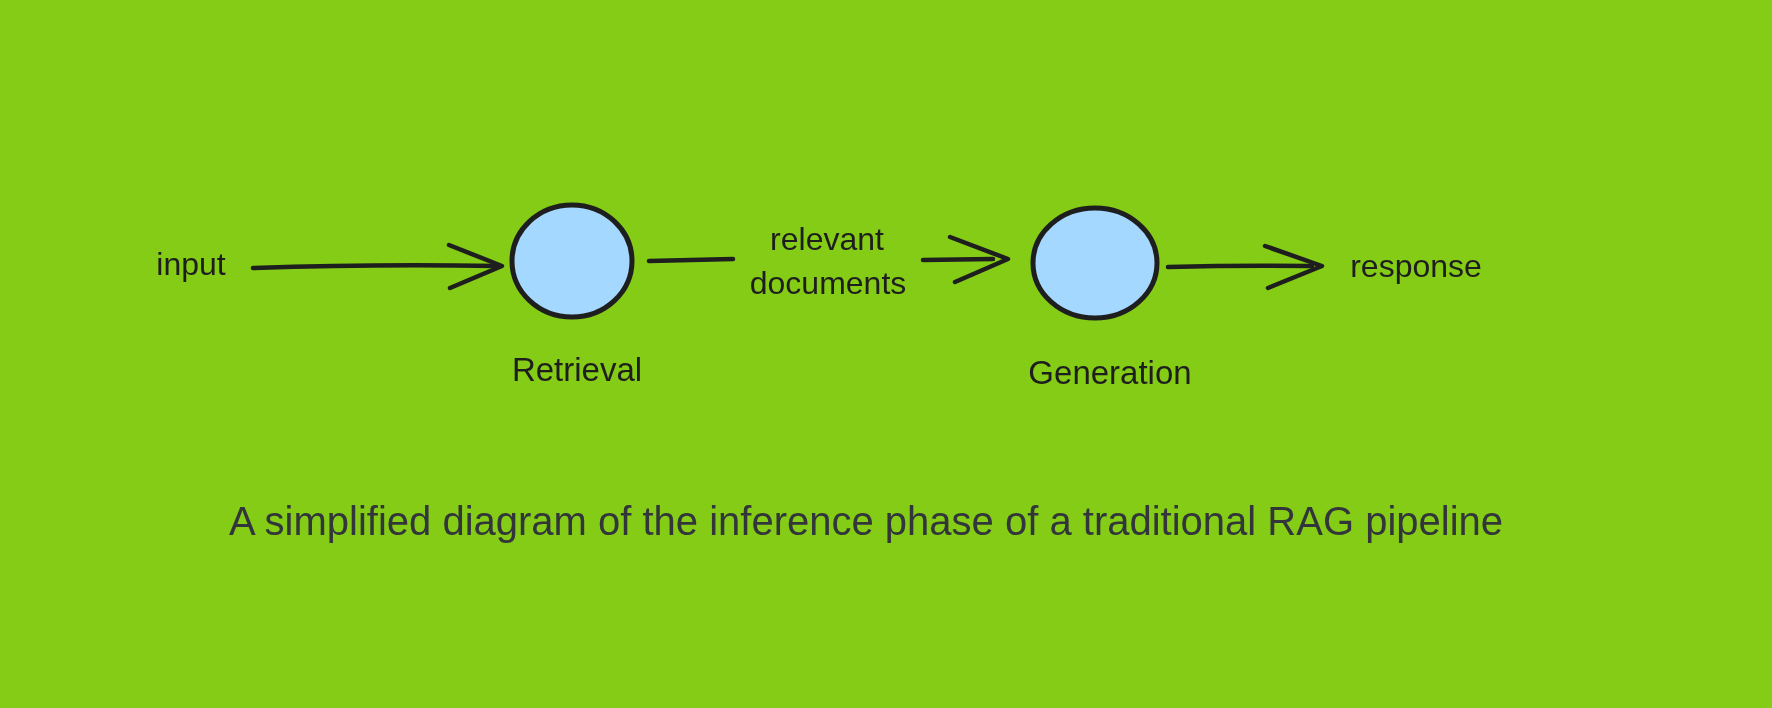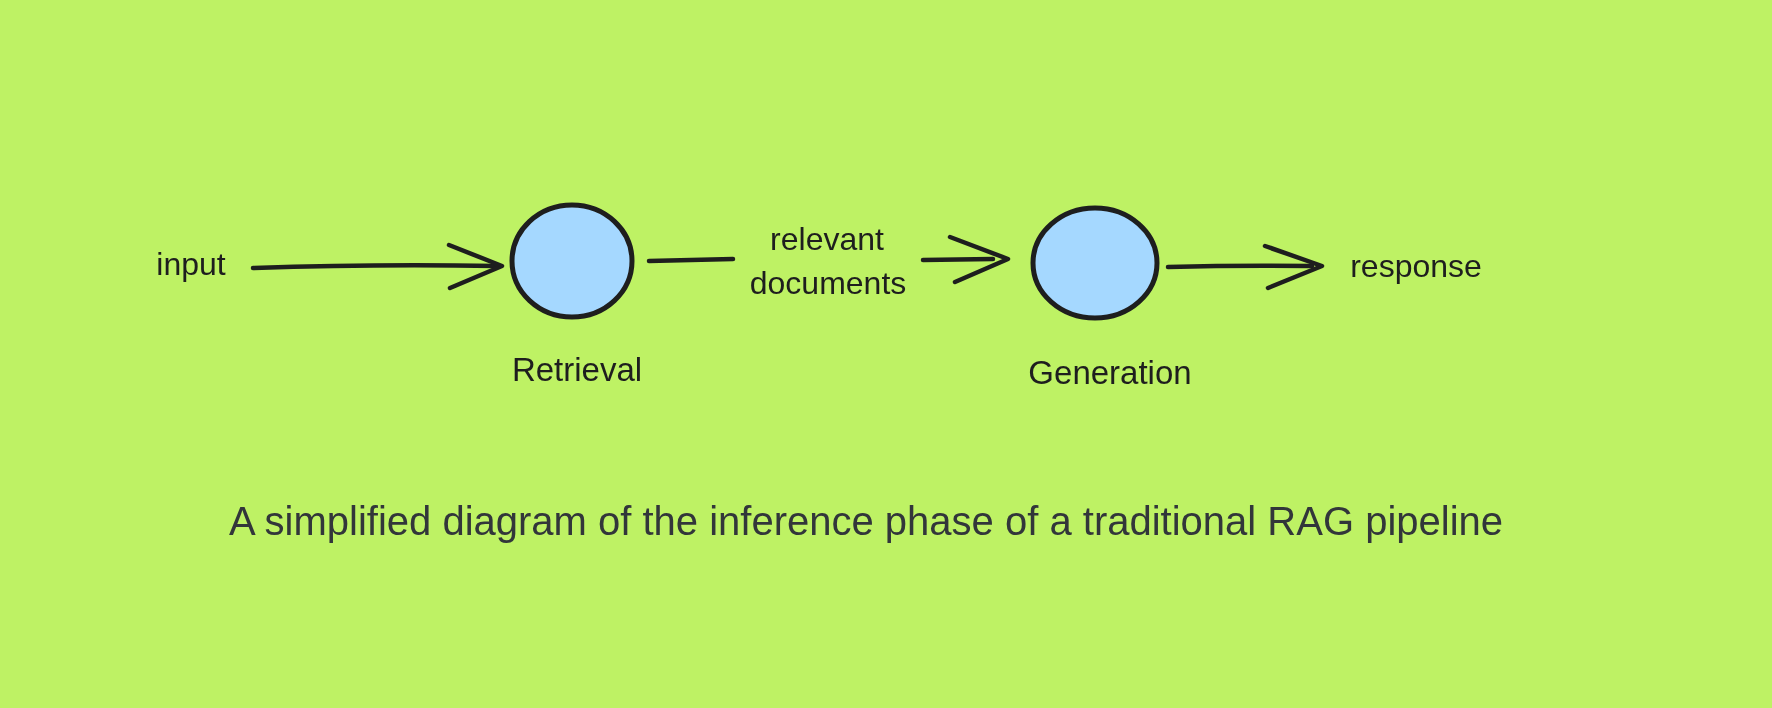--- a/index.html
+++ b/index.html
@@ -4,21 +4,21 @@
 <style>
   html, body {
     margin: 0;
     padding: 0;
     background: #ffffff;
   }
   .stage {
     position: relative;
     width: 1772px;
     height: 708px;
-    background: #bef264;
+    background: #84cc16;
     overflow: hidden;
     font-family: "Liberation Sans", sans-serif;
   }
   svg.diagram {
     display: block;
     width: 1772px;
     height: 708px;
   }
   .stroke {
     fill: none;

